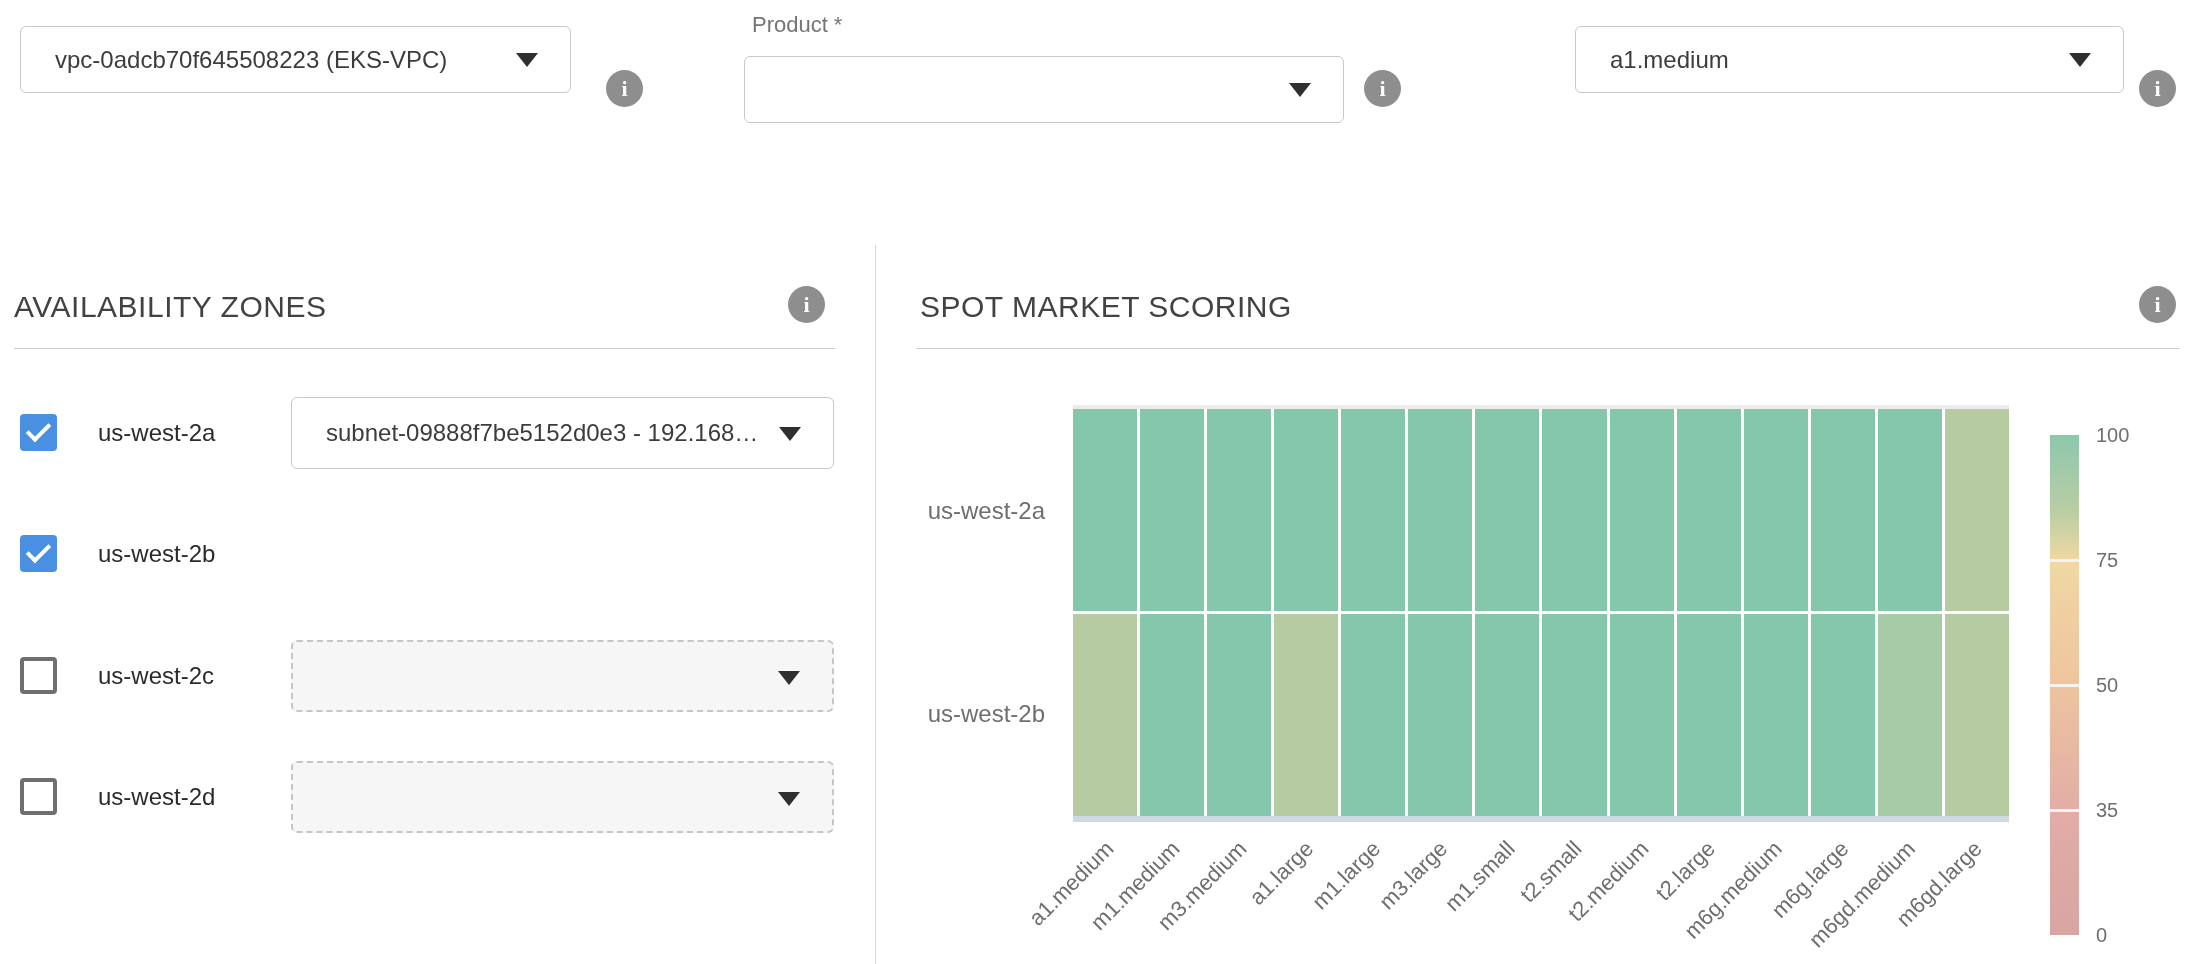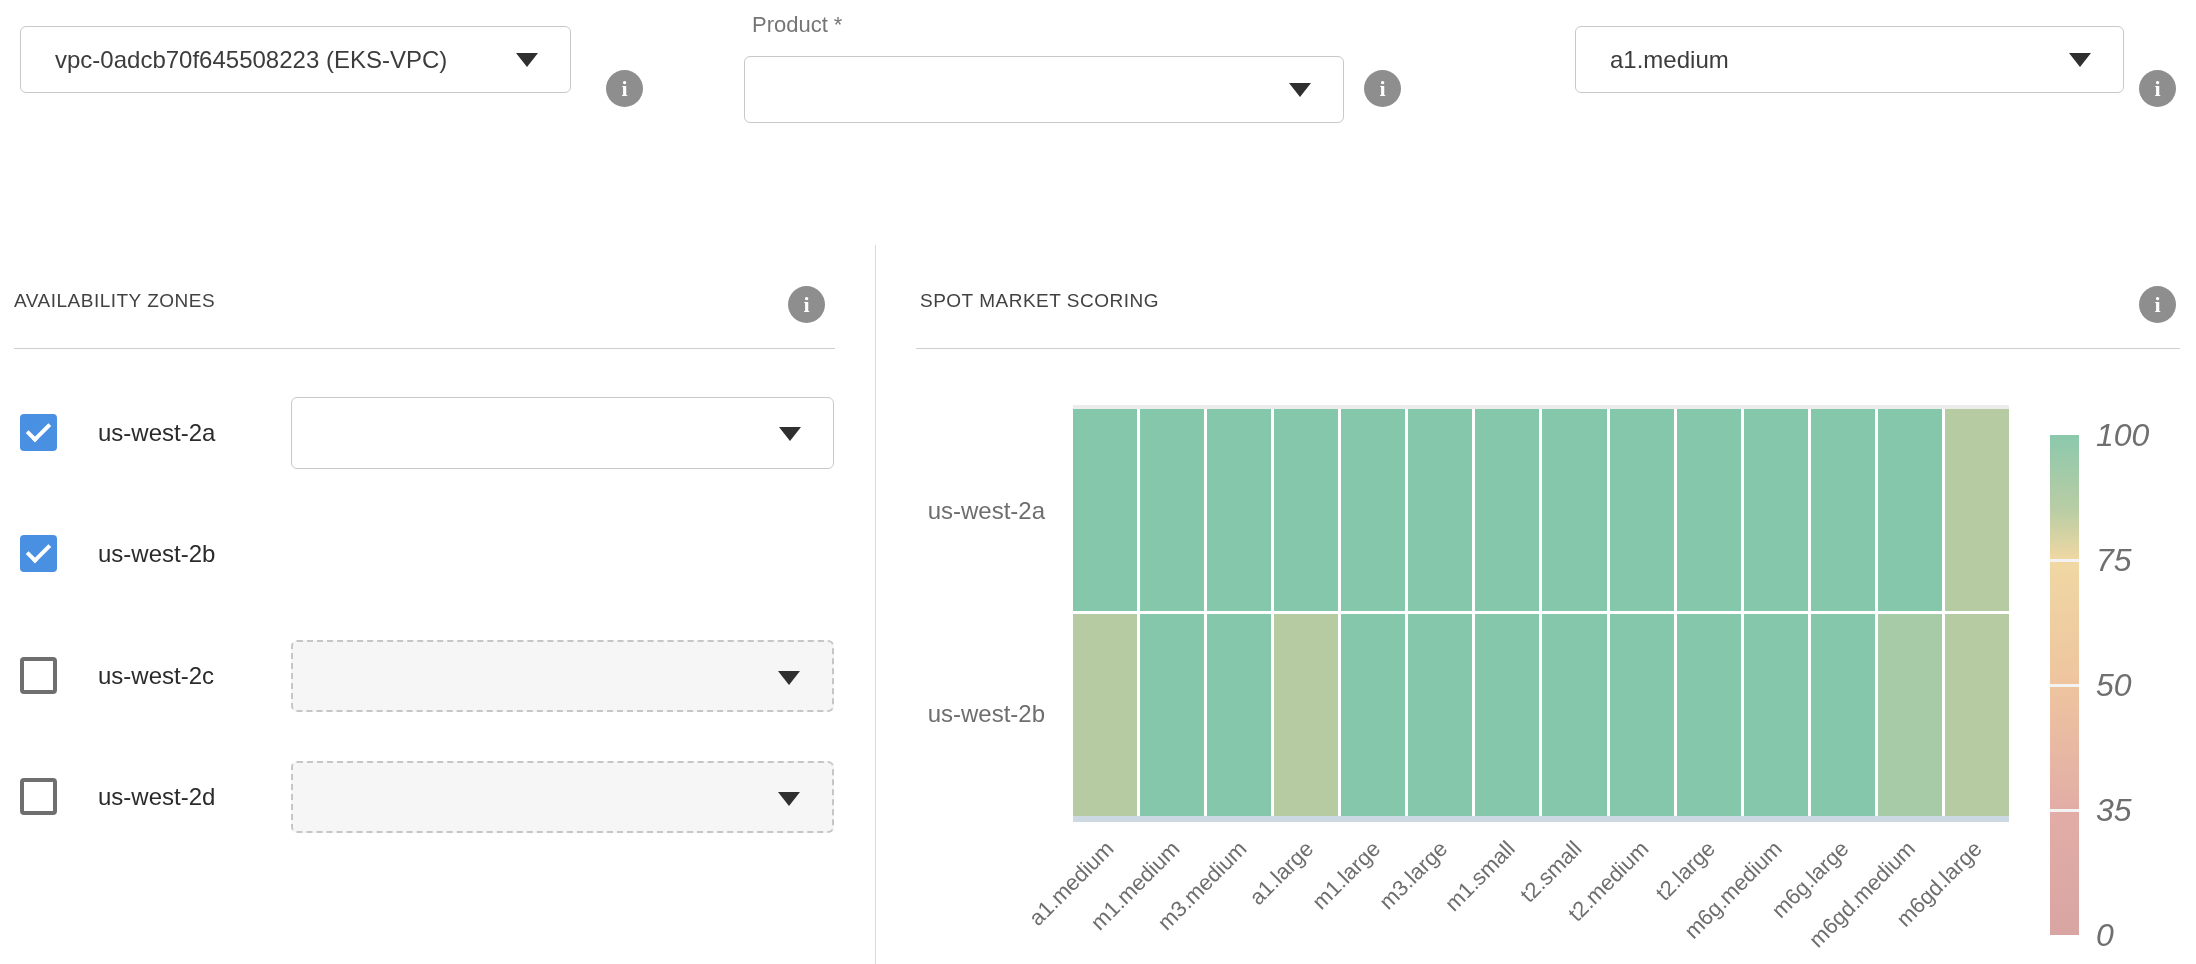--- a/index.html
+++ b/index.html
@@ -18,21 +18,21 @@
                 font-size:24px; color:#3c3c3c; white-space:nowrap; overflow:hidden; }
   .caret { position:absolute; right:32px; top:26px; width:0; height:0;
            border-left:11px solid transparent; border-right:11px solid transparent;
            border-top:14px solid #2f2f2f; }
   .info-icon { position:absolute; width:37px; height:37px; border-radius:50%;
                background:#8e8e8e; color:#fff; text-align:center; line-height:37px;
                font-size:22px; font-weight:bold; font-family:"Liberation Serif", serif; cursor:pointer; }
 
   
   .v-divider { position:absolute; left:875px; top:245px; width:1px; height:719px; background:#dadada; }
-  .section-title { position:absolute; font-size:19px; color:#424242; letter-spacing:0.5px; }
+  .section-title { position:absolute; font-size:30px; color:#424242; letter-spacing:0.5px; }
   .h-rule { position:absolute; height:1px; background:#cfcfcf; }
 
   
   .az-row { position:absolute; left:20px; width:835px; height:72px; }
   .az-checkbox { position:absolute; left:0; top:17px; width:37px; height:37px;
                  border-radius:4px; border:4px solid #6f6f6f; background:#fff; cursor:pointer; }
   .az-row.checked .az-checkbox { border:none; background:#4a90e2; }
   .az-row.checked .az-checkbox::after { content:""; position:absolute; left:7px; top:9px;
                  width:19px; height:9px; border-left:4px solid #fff; border-bottom:4px solid #fff;
                  transform:rotate(-45deg); }
@@ -51,21 +51,21 @@
           gap:3px; background:#fff; height:407px; }
   .hm-cell { width:100%; height:100%; }
   .ylab { position:absolute; left:898px; width:147px; height:30px; text-align:right;
           font-size:24px; color:#6e6e6e; }
   .xlab-anchor { position:absolute; width:0; height:0; }
   .xlab { position:absolute; right:6px; top:10px; white-space:nowrap; font-size:22px; color:#6e6e6e;
           transform:rotate(-45deg); transform-origin:top right; }
   .cbar { position:absolute; left:2050px; top:435px; width:29px; height:500px; }
   .cbar-line { position:absolute; left:0; width:100%; height:3px; background:#f3f3f3; }
   .cbar-tick { position:absolute; left:2096px; width:70px; height:28px; line-height:28px;
-          font-size:32px; color:#6f6f6f;font-style:italic; }
+          font-size:20px; color:#6f6f6f; }
 </style>
 </head>
 <body>
 
 <div class="field-group active" style="left:20px; width:551px;">
   <div class="select-box">
     <span class="select-value">vpc-0adcb70f645508223 (EKS-VPC)</span>
     <span class="caret"></span>
   </div>
 </div>
@@ -94,20 +94,21 @@
 <div class="h-rule" style="left:14px; top:348px; width:821px;"></div>
 
 <div class="section-title" style="left:920px; top:290px;">SPOT MARKET SCORING</div>
 <div class="info-icon" style="left:2139px; top:286px;">i</div>
 <div class="h-rule" style="left:916px; top:348px; width:1264px;"></div>
 
 <div class="az-row checked" style="top:397px;">
   <div class="az-checkbox"></div>
   <span class="az-label">us-west-2a</span>
   <div class="subnet-select">
+    <span class="select-value">subnet-09888f7be5152d0e3 - 192.168…</span>
     <span class="caret"></span>
   </div>
 </div>
 <div class="az-row checked" style="top:518px;">
   <div class="az-checkbox"></div>
   <span class="az-label">us-west-2b</span>
 </div>
 <div class="az-row" style="top:640px;">
   <div class="az-checkbox"></div>
   <span class="az-label">us-west-2c</span>

